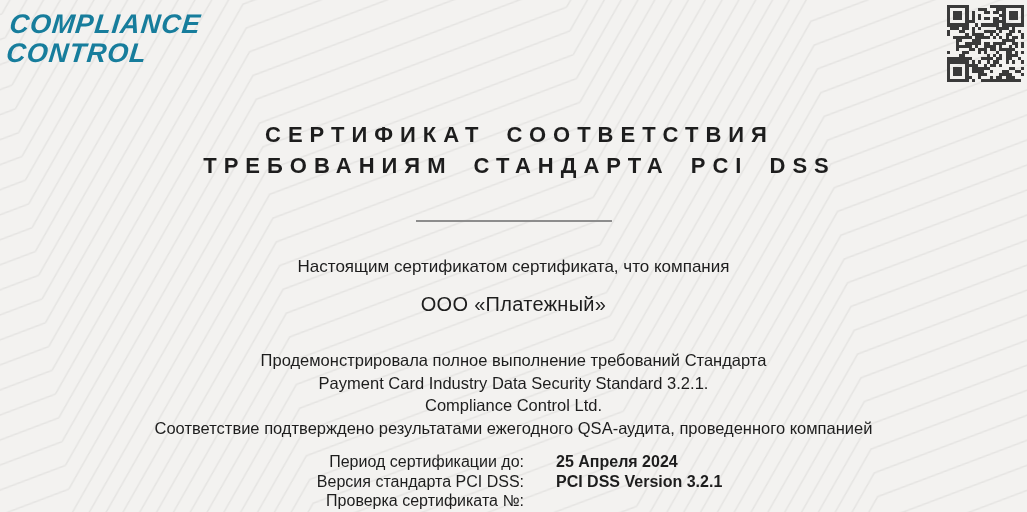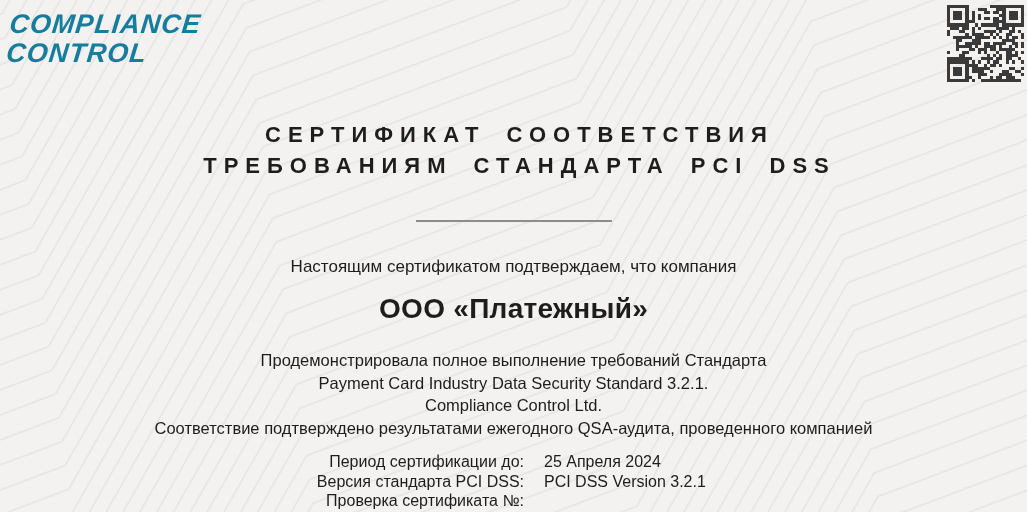--- a/index.html
+++ b/index.html
@@ -45,41 +45,41 @@
 
   .statement {
     left: 0; right: 0; top: 257px;
     text-align: center; font-size: 17px;
     white-space: nowrap;
   }
 
   .company {
     left: 0; right: 0; top: 293px;
     text-align: center;
-    font-size: 28px; font-weight: 700;
+    font-size: 20px; font-weight: 400;
     letter-spacing: 0.3px;
     white-space: nowrap;
   }
 
   .paragraph {
     left: 0; right: 0; top: 349px;
     text-align: center;
     font-size: 16.5px; line-height: 22.6px;
   }
   .paragraph div { white-space: nowrap; }
 
   .details { left: 0; right: 0; top: 452px; }
   .detail-row {
     display: flex; justify-content: flex-start;
-    gap: 20px;
+    gap: 32px;
     font-size: 16px; line-height: 19.6px;
     white-space: nowrap;
   }
   .detail-label { flex: 0 0 524px; text-align: right; }
-  .detail-value { flex: 1; text-align: left; font-weight: 400; }
+  .detail-value { flex: 1; text-align: left; font-weight: 700; }
 </style>
 </head>
 <body>
 
 <svg class="bg" width="1027" height="512" viewBox="0 0 1027 512" xmlns="http://www.w3.org/2000/svg">
   <defs>
     <path id="zz" d="M0,350 L240,38 L560,-34"></path>
     <pattern id="chev" width="560" height="24" patternUnits="userSpaceOnUse" patternTransform="rotate(-8)">
       <g stroke="currentColor" stroke-width="1.5" fill="none">
         <use href="#zz" y="-336"></use>
@@ -449,21 +449,21 @@
       <rect x="23" y="24" width="1" height="1"></rect>
     </svg></div>
 
 <div class="layer title">
   <div>СЕРТИФИКАТ СООТВЕТСТВИЯ</div>
   <div>ТРЕБОВАНИЯМ СТАНДАРТА PCI DSS</div>
 </div>
 
 <div class="layer divider"></div>
 
-<div class="layer statement">Настоящим сертификатом подтверждаем, что компания</div>
+<div class="layer statement">Настоящим сертификатом сертификата, что компания</div>
 
 <div class="layer company">ООО «Платежный»</div>
 
 <div class="layer paragraph">
   <div>Продемонстрировала полное выполнение требований Стандарта</div>
   <div>Payment Card Industry Data Security Standard 3.2.1.</div>
   <div>Compliance Control Ltd.</div>
   <div>Соответствие подтверждено результатами ежегодного QSA-аудита, проведенного компанией</div>
 </div>
 

